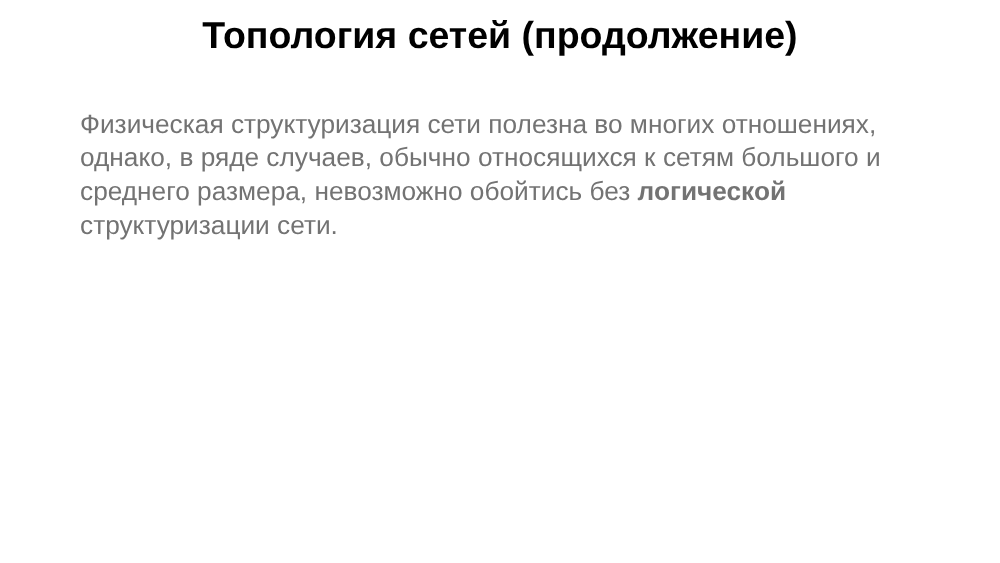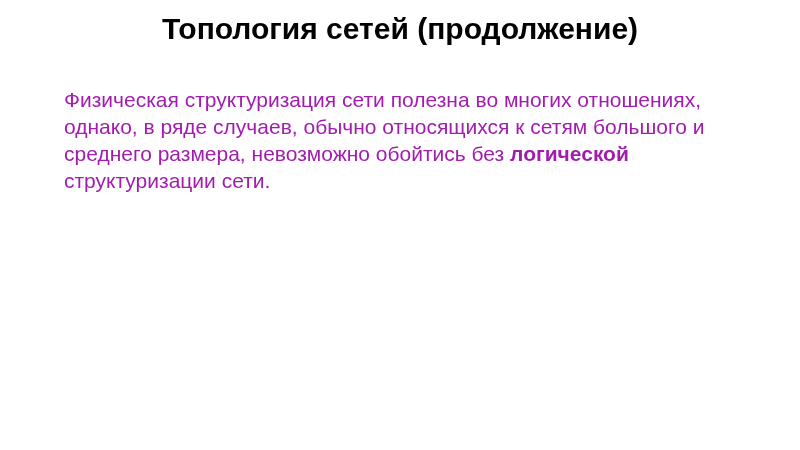--- a/index.html
+++ b/index.html
@@ -26,21 +26,21 @@
     font-size: 30px;
     font-weight: 700;
     color: #000000;
     letter-spacing: 0;
   }
   .slide-body {
     position: absolute;
     left: 64px;
     top: 86px;
     width: 652px;
-    color: #a21caf;
+    color: #737373;
     font-size: 21px;
     line-height: 27px;
   }
   .slide-body p {
     margin: 0 0 3px 0;
   }
   .slide-body b {
     font-weight: 700;
   }
 </style>

